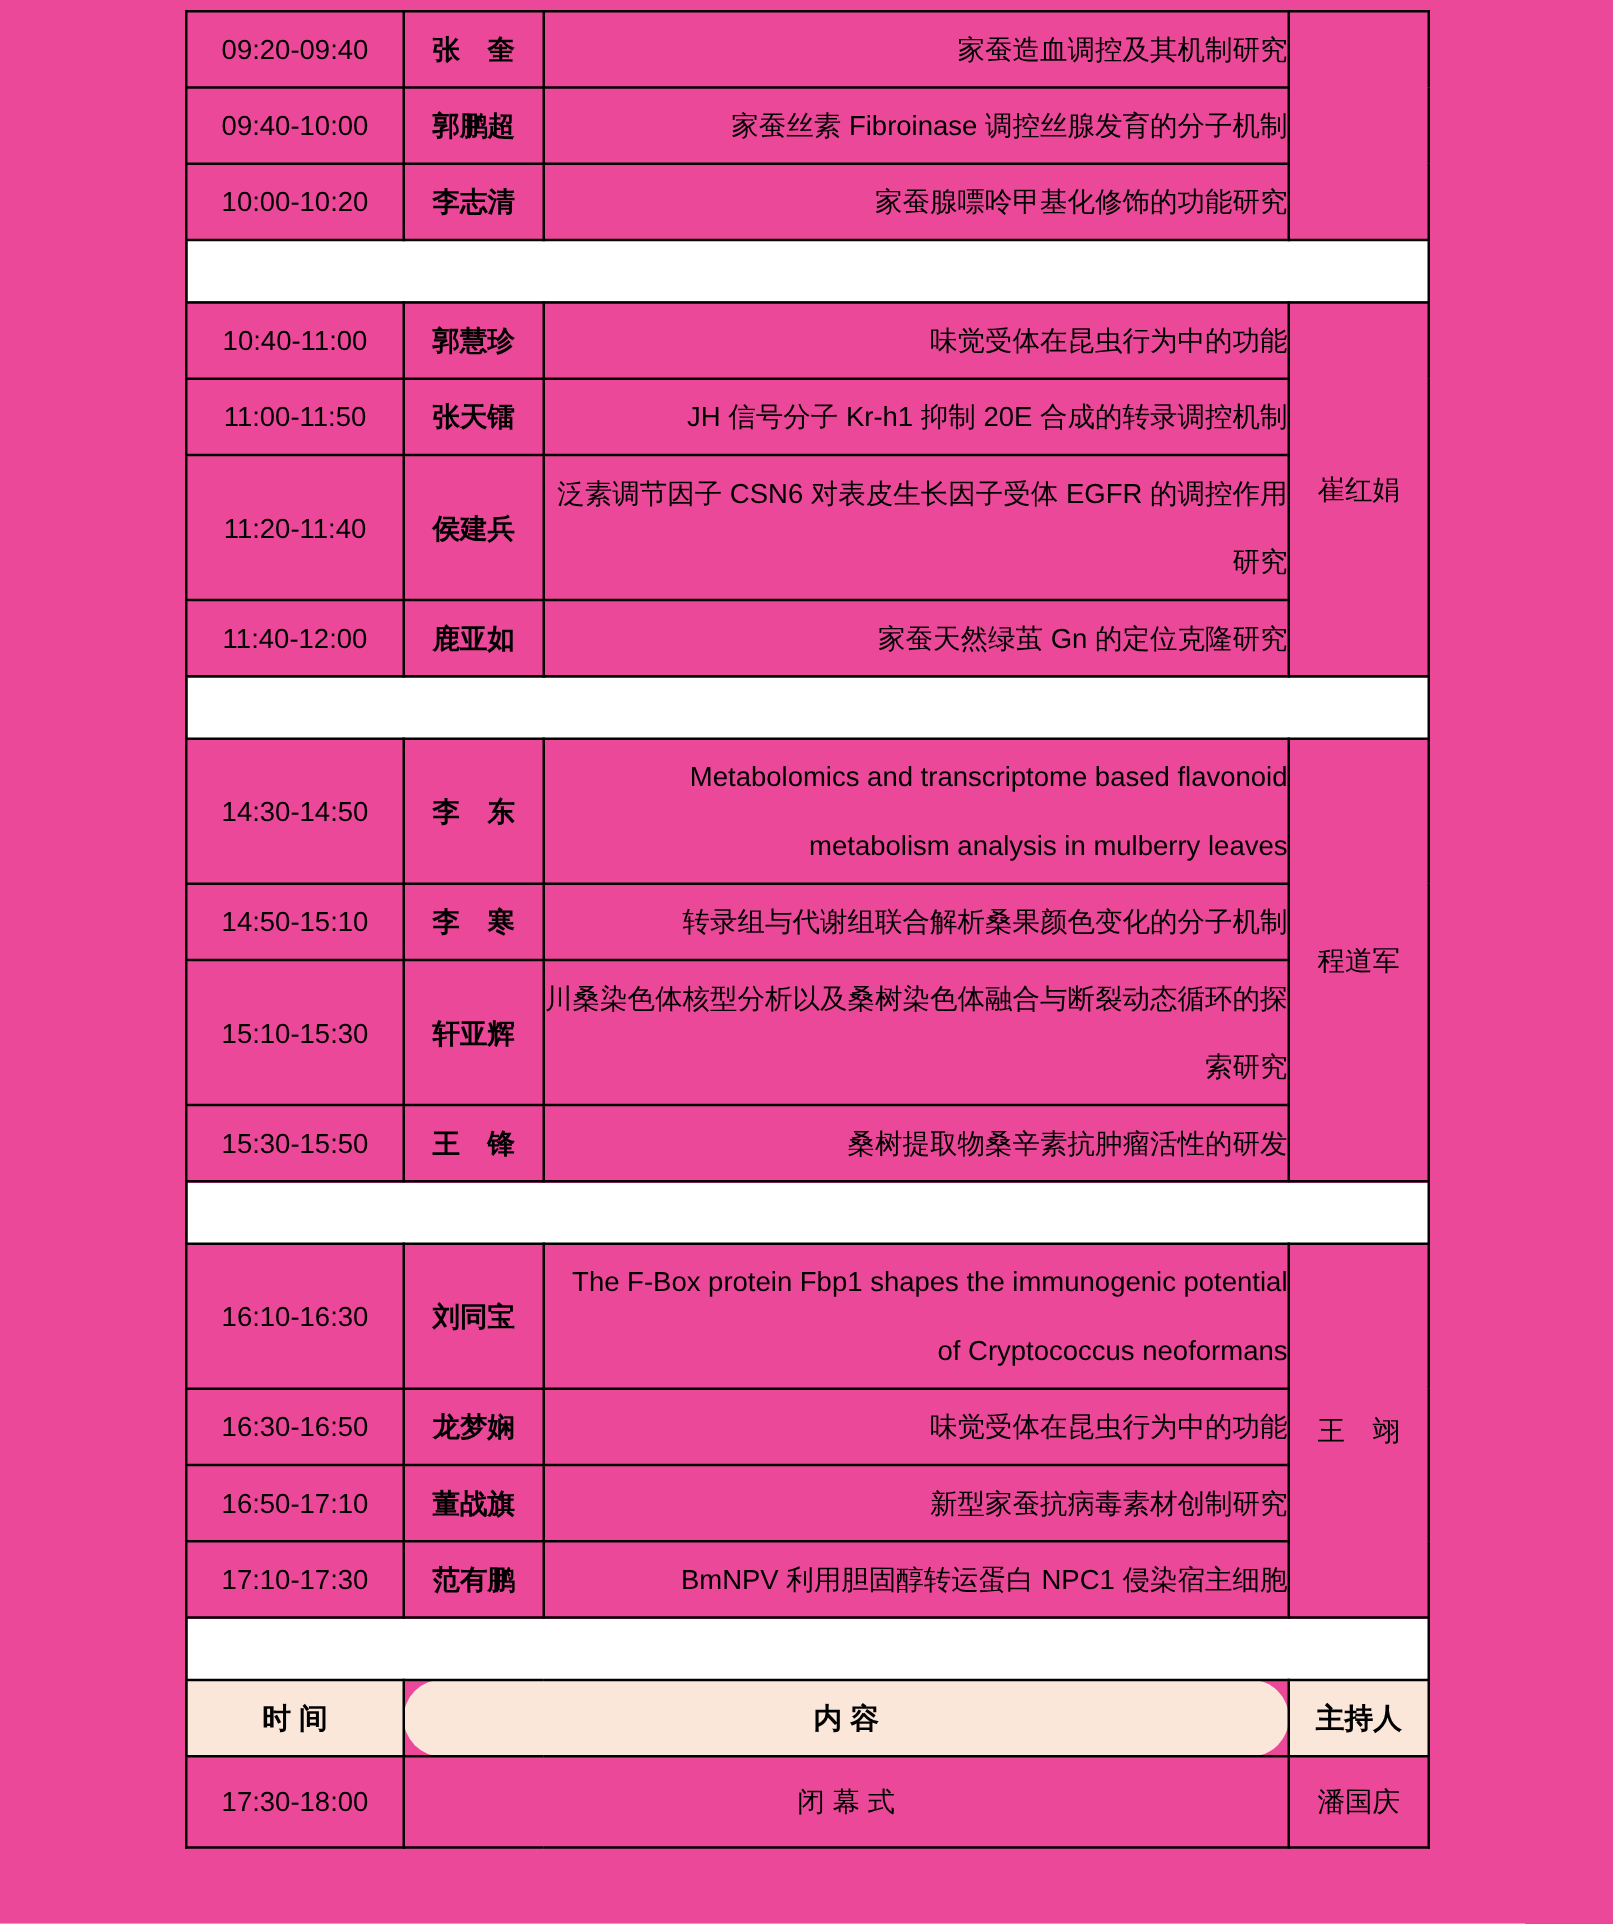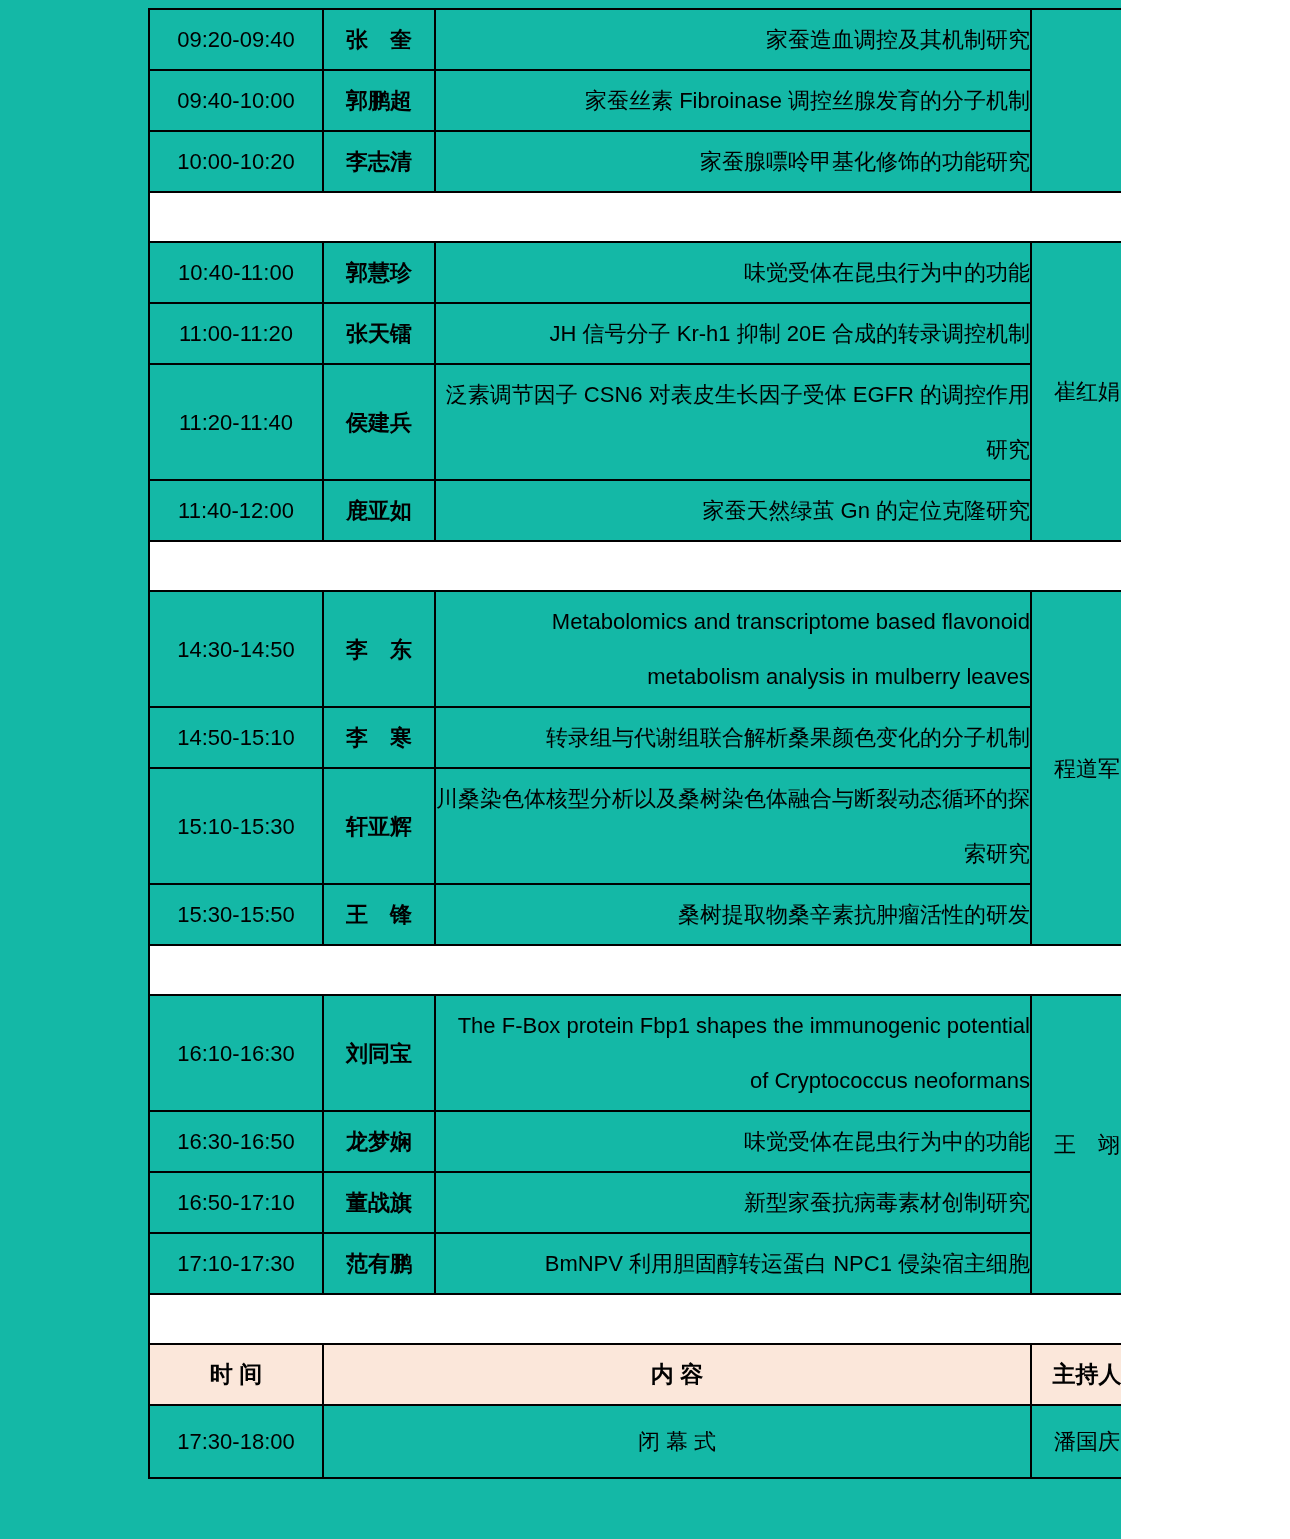--- a/index.html
+++ b/index.html
@@ -6,23 +6,23 @@
     margin: 0;
     padding: 0;
     background: #ffffff;
     width: 1290px;
     height: 1539px;
     font-family: "Liberation Sans", "DejaVu Sans", sans-serif;
     color: #000000;
   }
   .page {
     position: relative;
-    width: 1121px;
+    width: 1290px;
     height: 1539px;
-    background: #14b8a6;
+    background: #ec4899;
     overflow: hidden;
   }
   table.schedule {
     position: absolute;
     left: 148px;
     top: 8px;
     width: 994px;
     border-collapse: collapse;
     table-layout: fixed;
     font-size: 22px;
@@ -82,21 +82,21 @@
         <tr class="sep">
           <td class="cell sep-cell" colspan="4"></td>
         </tr>
         <tr class="row">
           <td class="cell time">10:40-11:00</td>
           <td class="cell name">郭慧珍</td>
           <td class="cell title">味觉受体在昆虫行为中的功能</td>
           <td class="cell chair" rowspan="4">崔红娟</td>
         </tr>
         <tr class="row">
-          <td class="cell time">11:00-11:20</td>
+          <td class="cell time">11:00-11:50</td>
           <td class="cell name">张天镭</td>
           <td class="cell title">JH 信号分子 Kr-h1 抑制 20E 合成的转录调控机制</td>
         </tr>
         <tr class="row">
           <td class="cell time">11:20-11:40</td>
           <td class="cell name">侯建兵</td>
           <td class="cell title">泛素调节因子 CSN6 对表皮生长因子受体 EGFR 的调控作用研究</td>
         </tr>
         <tr class="row">
           <td class="cell time">11:40-12:00</td>
@@ -149,21 +149,21 @@
         <tr class="row">
           <td class="cell time">17:10-17:30</td>
           <td class="cell name">范有鹏</td>
           <td class="cell title">BmNPV 利用胆固醇转运蛋白 NPC1 侵染宿主细胞</td>
         </tr>
         <tr class="sep">
           <td class="cell sep-cell" colspan="4"></td>
         </tr>
         <tr class="hdr">
           <td class="cell time" style="background: rgb(251, 231, 218);">时  间</td>
-          <td class="cell title" colspan="2" style="text-align: center; padding-left: 0px; background: rgb(251, 231, 218);">内  容</td>
+          <td class="cell title" colspan="2" style="text-align: center; padding-left: 0px; background: rgb(251, 231, 218); border-radius: 30px;">内  容</td>
           <td class="cell chair" style="background: rgb(251, 231, 218);">主持人</td>
         </tr>
         <tr class="closing">
           <td class="cell time">17:30-18:00</td>
           <td class="cell title" colspan="2" style="text-align: center; padding-left: 0px; margin-left: 40px;">闭 幕 式</td>
           <td class="cell chair">潘国庆</td>
         </tr>
       </tbody>
   </table>
 </div>

